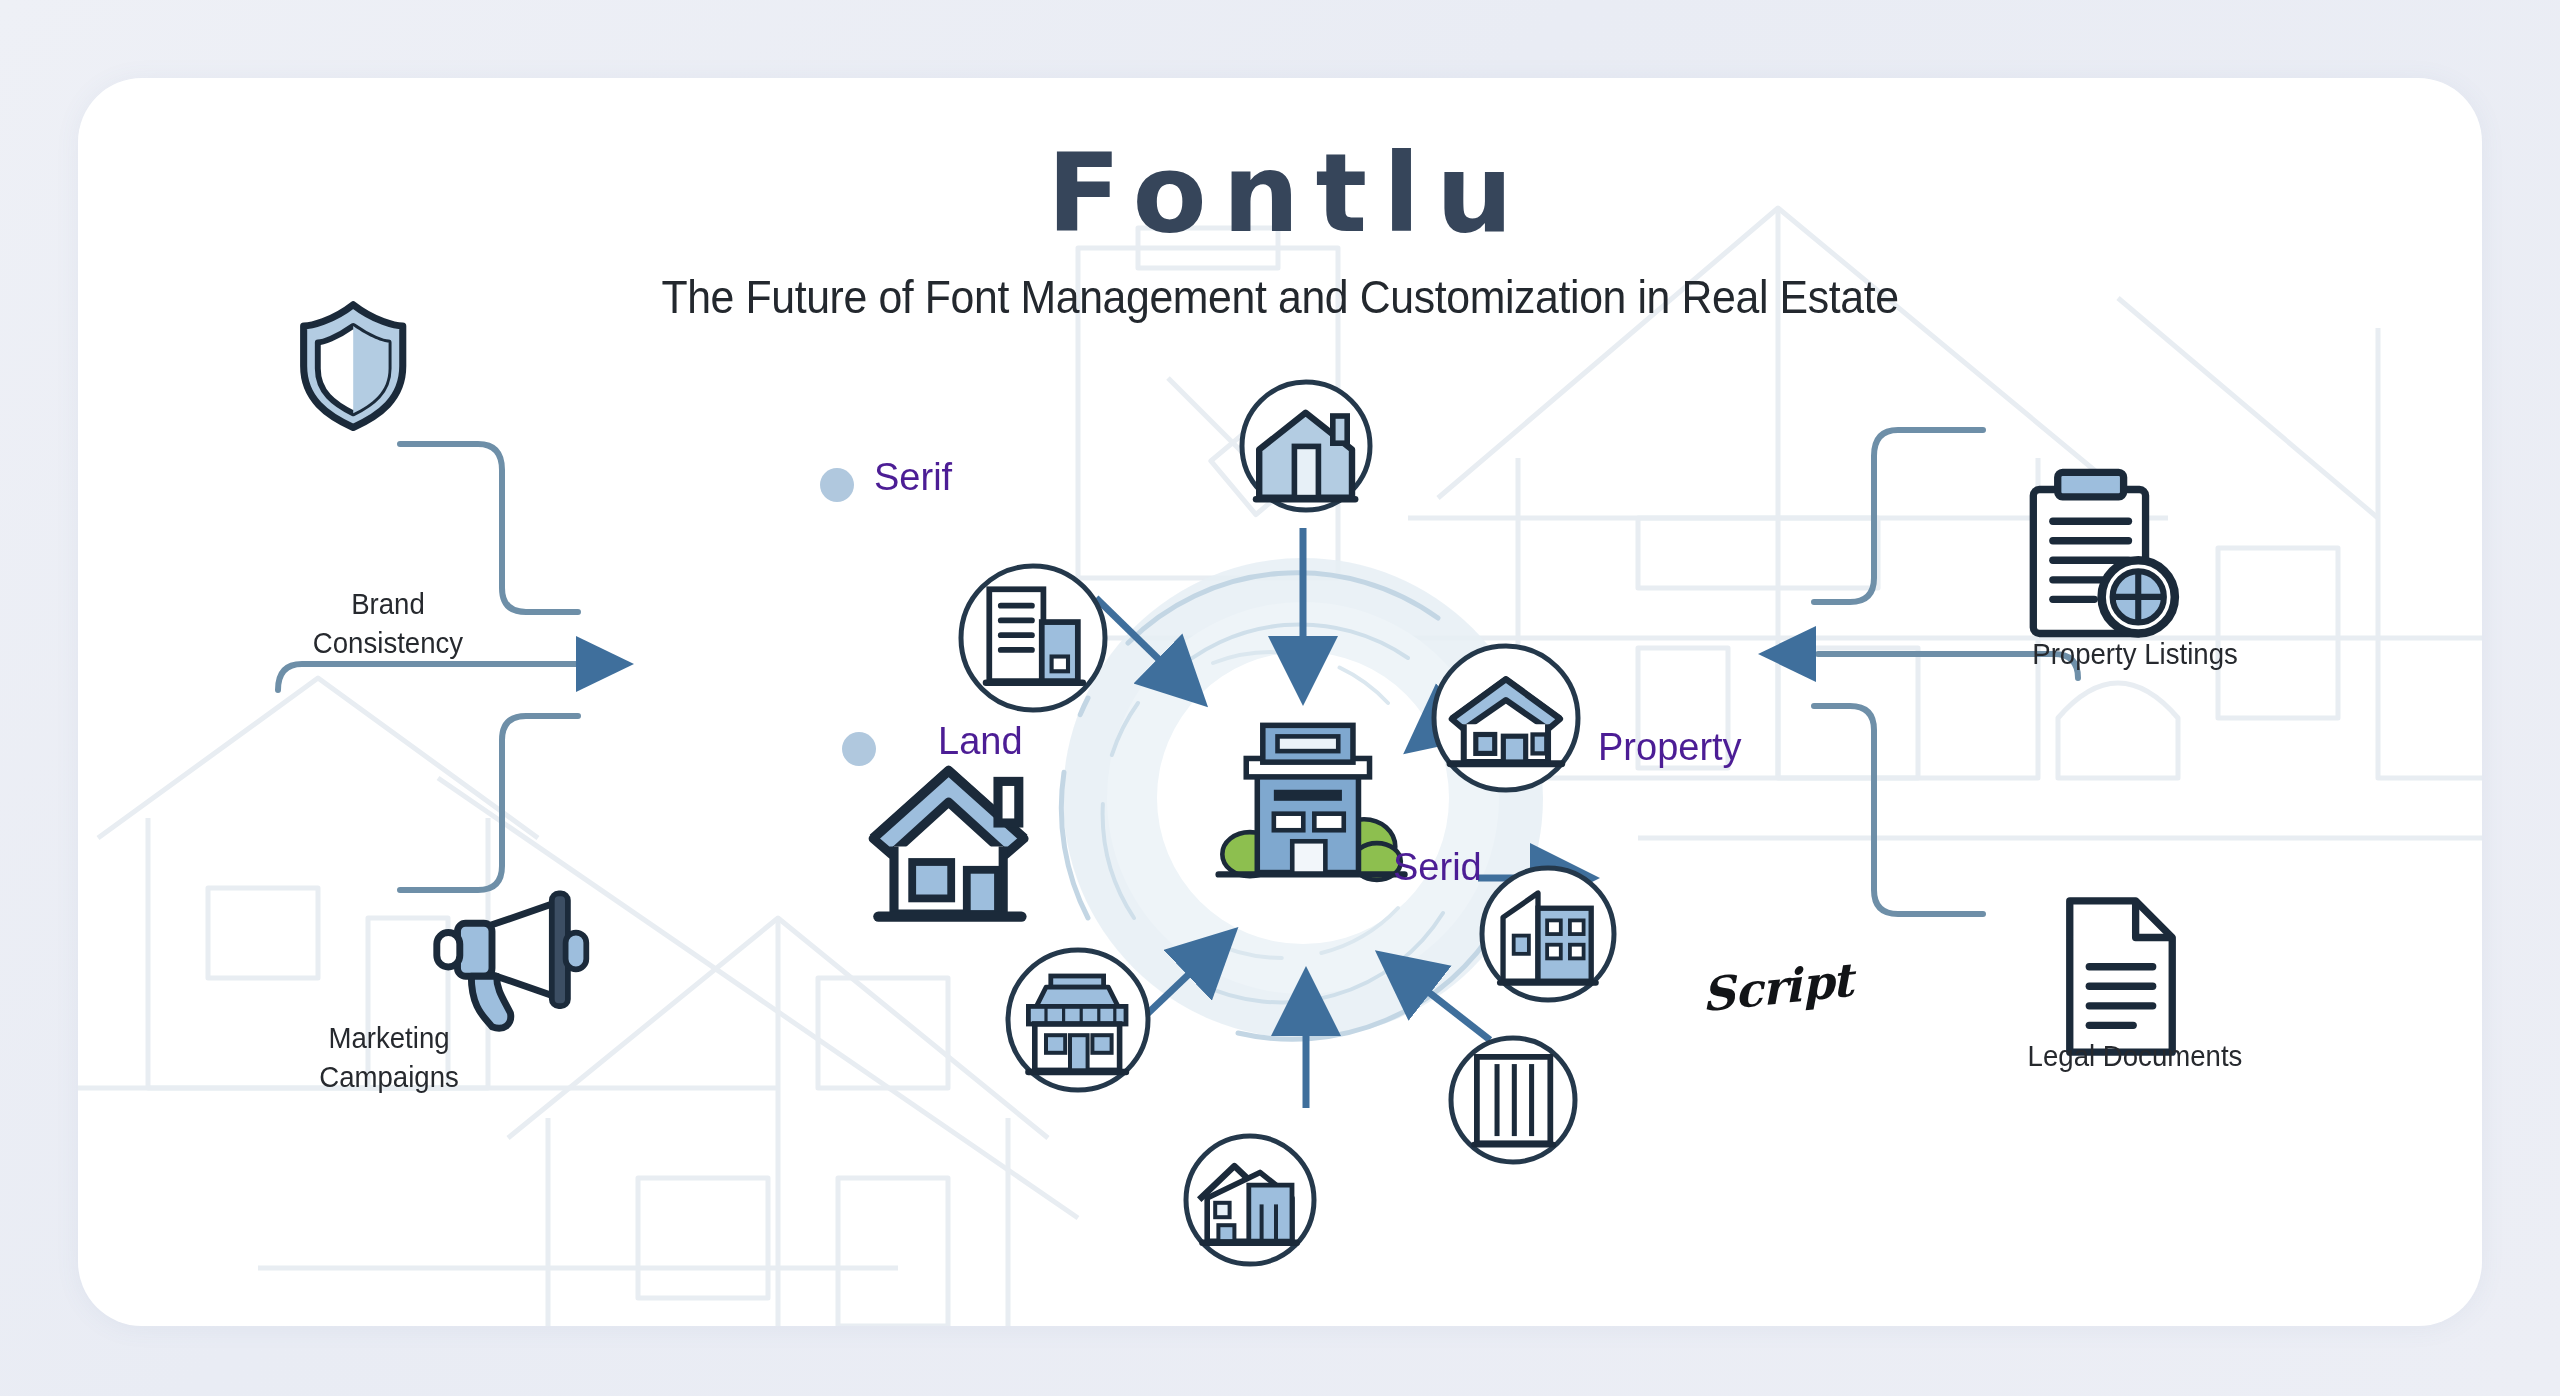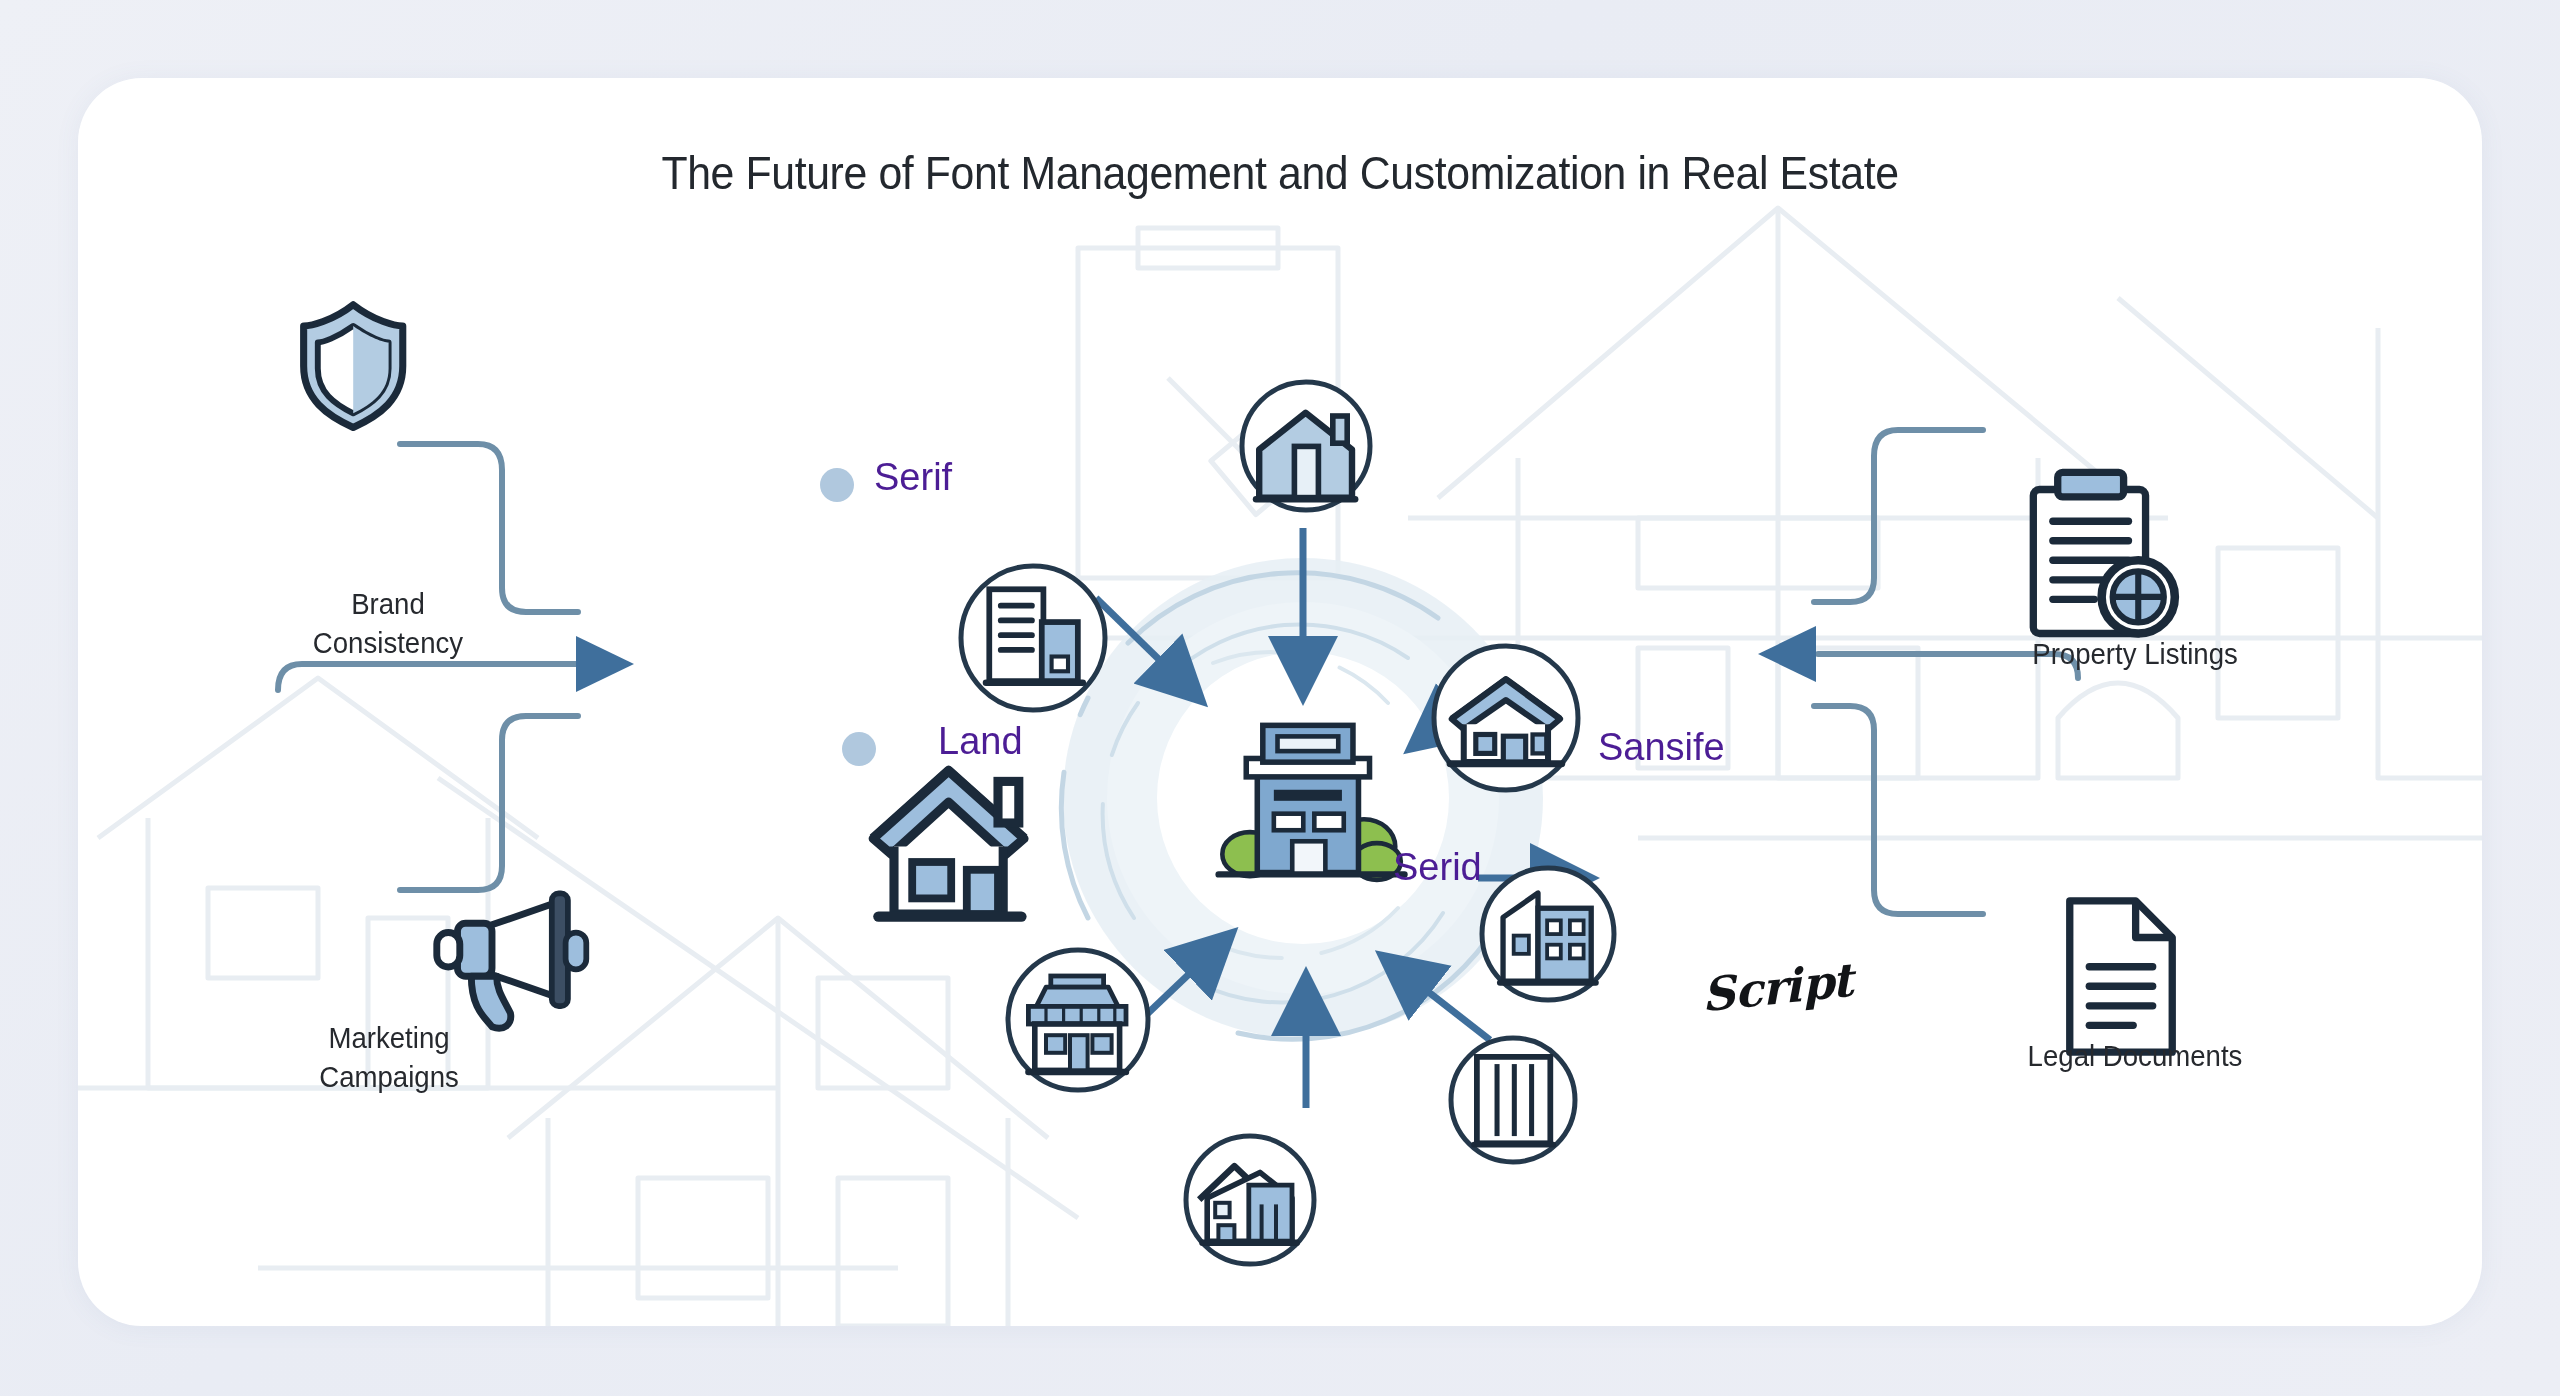--- a/index.html
+++ b/index.html
@@ -161,20 +161,21 @@
       <rect x="760" y="1100" width="110" height="148"></rect>
       <path d="M360 700 L1000 1140"></path>
       <path d="M1560 760 L2404 760"></path>
       <path d="M180 1190 L820 1190"></path>
       <rect x="740" y="900" width="130" height="110"></rect>
       <path d="M700 840 L700 1248"></path>
     </g>
   </svg>
 
   <div id="header">
+    <div id="app-title">Fontlu</div>
     <div id="app-subtitle">The Future of Font Management and Customization in Real Estate</div>
   </div>
 
   <div id="diagram">
 
     <svg class="svg-layer" viewBox="0 0 2404 1248" preserveAspectRatio="none">
 
       <defs>
         <marker id="arrow-r" markerWidth="12" markerHeight="12" refX="4" refY="5" orient="auto" markerUnits="strokeWidth">
           <path d="M0 0 L10 5 L0 10 Z" fill="#3f6f9c"></path>
@@ -433,20 +434,20 @@
     <div class="side-label" style="left:1912px; top:556px; width:290px;">Property Listings</div>
 
     <div class="side-label" style="left:1912px; top:958px; width:290px;">Legal Documents</div>
 
     <div class="bullet-dot" style="left:742px; top:390px;"></div>
     <div class="font-label" style="left:796px; top:378px;">Serif</div>
 
     <div class="bullet-dot" style="left:764px; top:654px;"></div>
     <div class="font-label" style="left:818px; top:642px;margin-left:42px;">Land</div>
 
-    <div class="font-label" style="left:1520px; top:648px;">Sansife</div>
+    <div class="font-label" style="left:1520px; top:648px;">Property</div>
 
     <div class="font-label" style="left:1300px; top:768px;margin-left:15px;">Serid</div>
 
     <div class="script-label" style="left:1628px; top:890px;">Script</div>
 
   </div>
 </div>
 
 </body></html>

